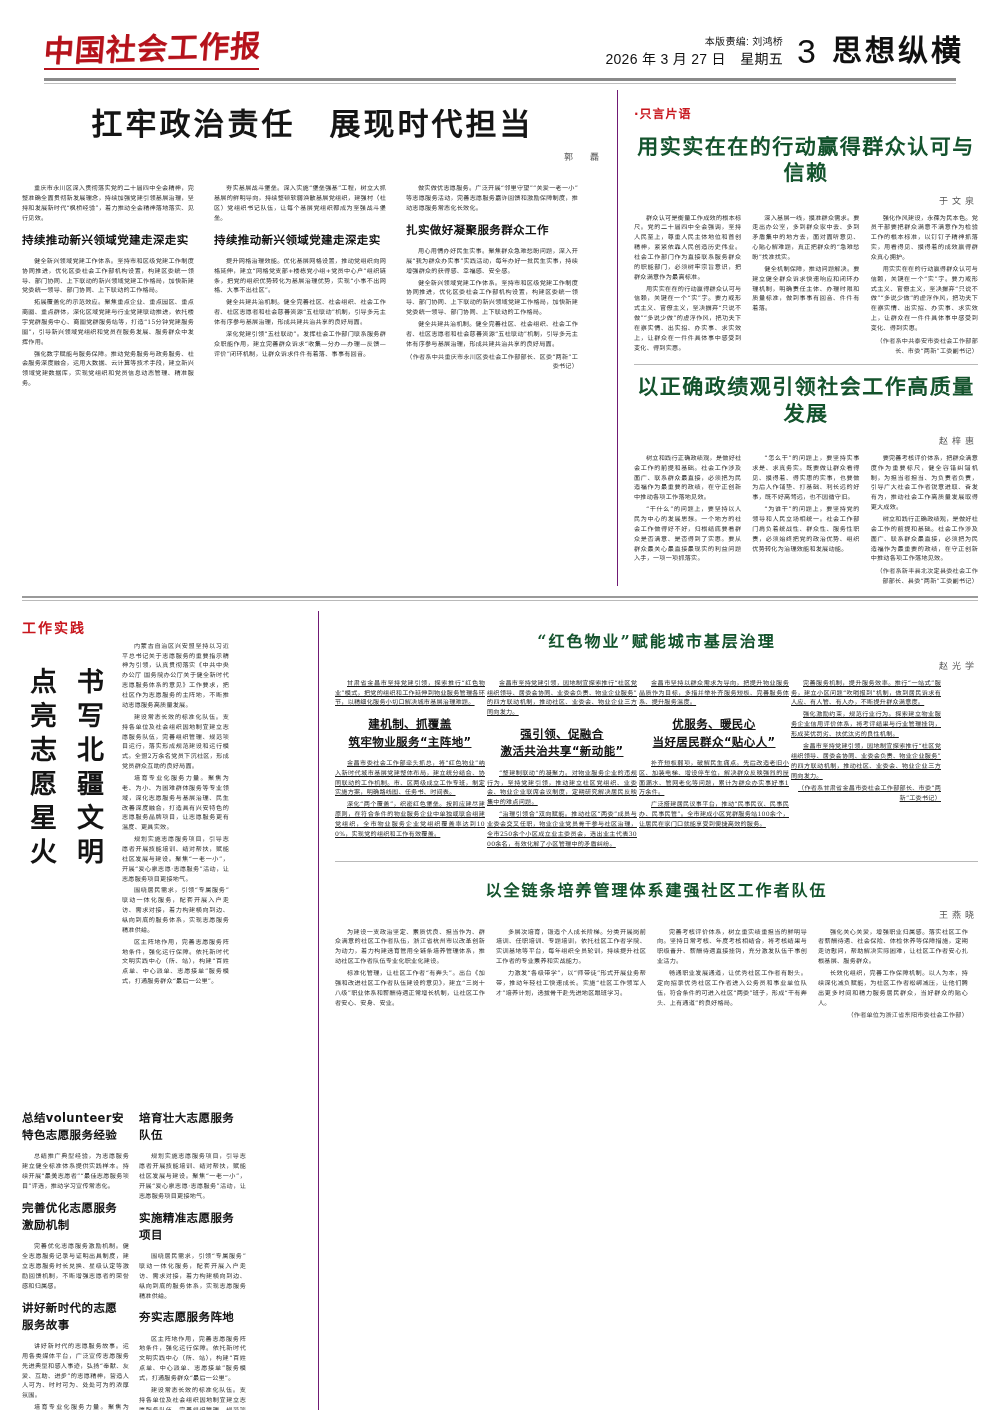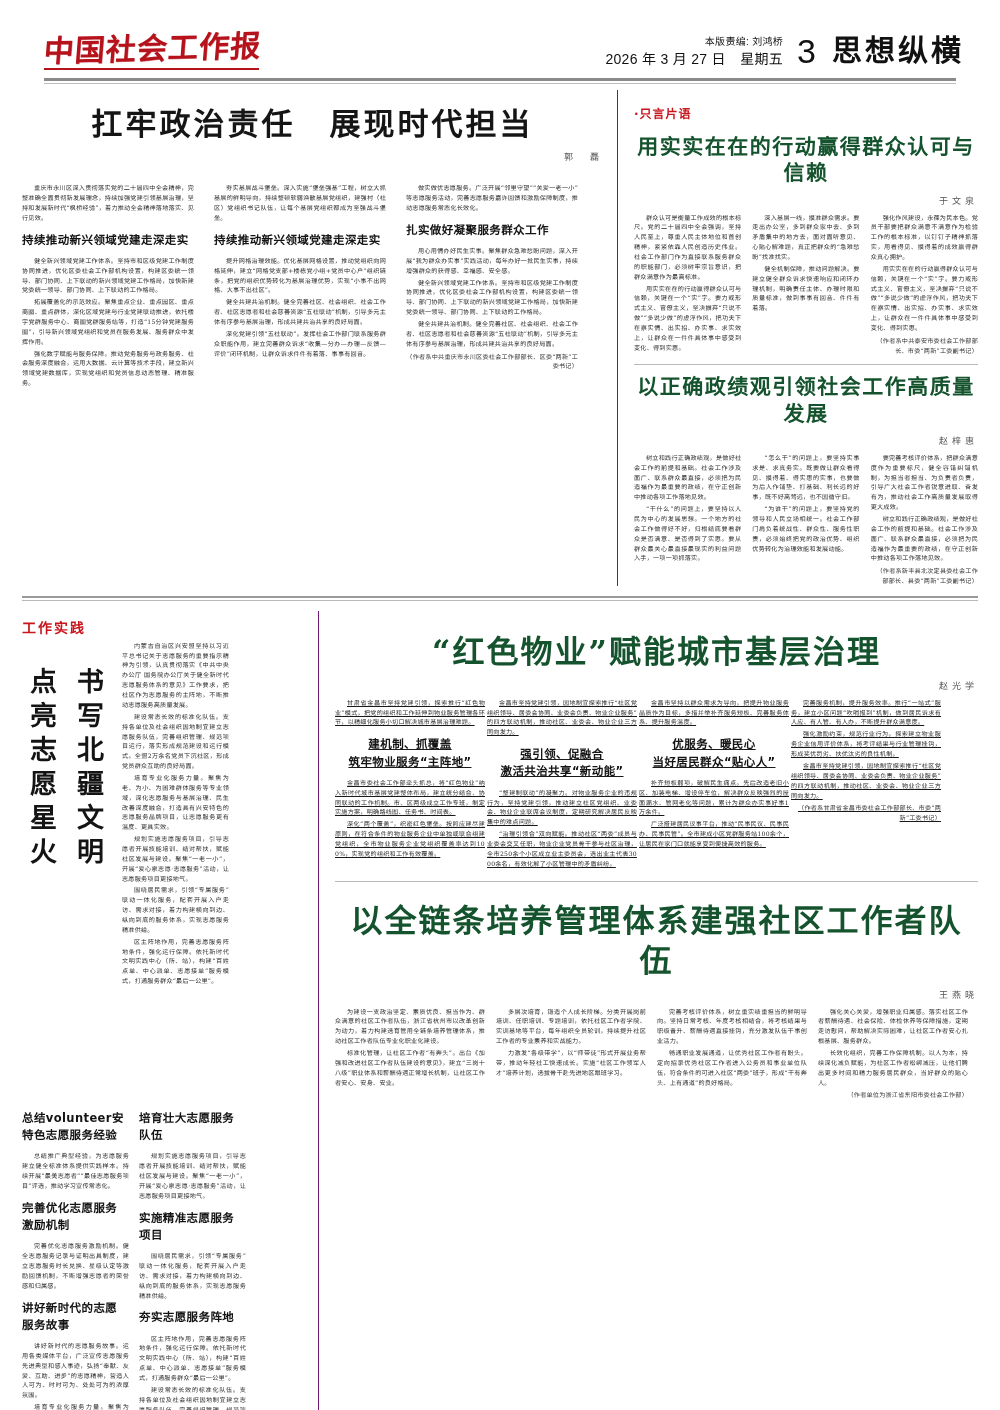--- a/index.html
+++ b/index.html
@@ -64,21 +64,21 @@
   h2.head-sec{
     font-family:"DejaVu Serif",serif;
     font-weight:700;
     font-size:21px;
     letter-spacing:1.5px;
     text-align:center;
     margin:3px;
     color:#14532d;
     line-height:1.25;
   }
-  h2.head-sec.big{font-size:32px;letter-spacing:2px;}
+  h2.head-sec.big{font-size:16px;letter-spacing:2px;}
   .byline{
     text-align:right;font-size:9px;color:#555;margin-top:7px;
     letter-spacing:4px;font-family:"DejaVu Serif",serif;
   }
 
   .subhead{
     font-family:"DejaVu Sans",sans-serif;
     font-weight:700;
     font-size:11.5px;
     text-align:center;

